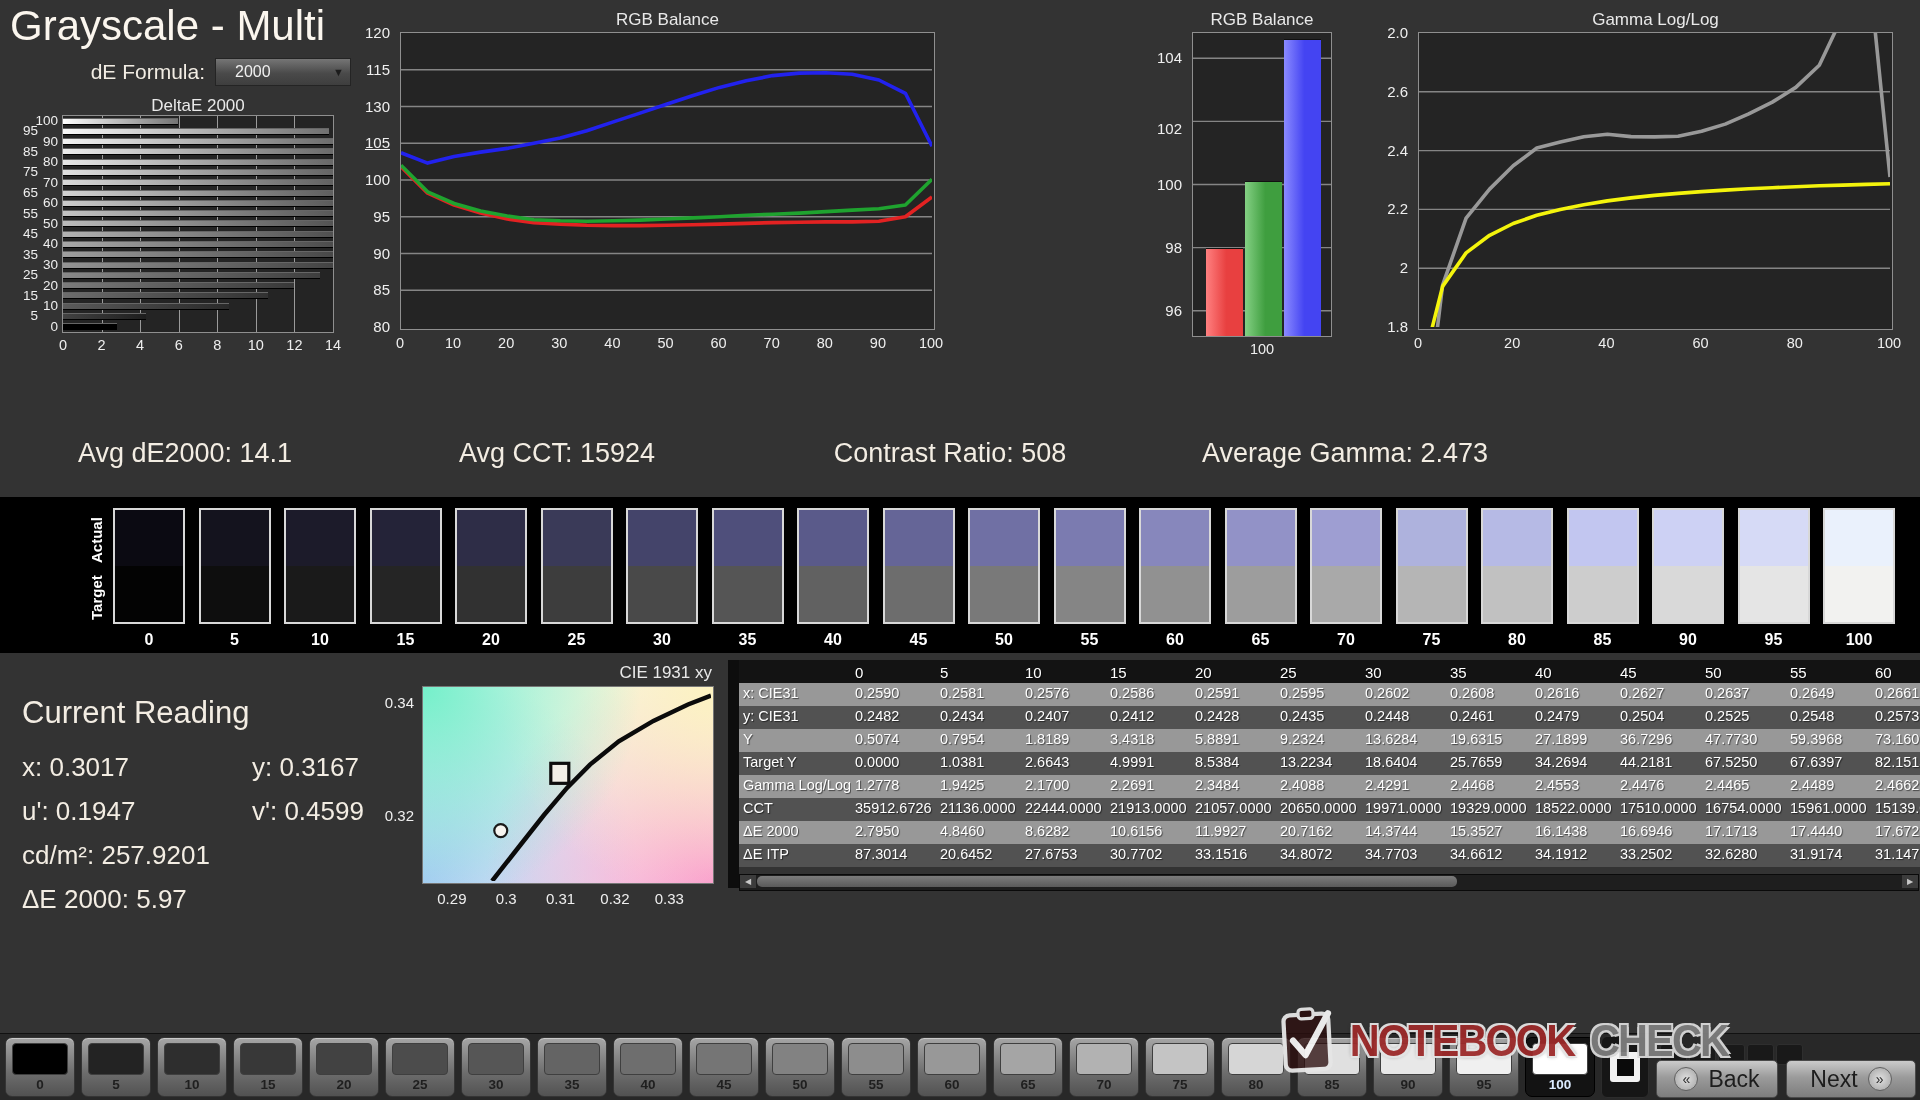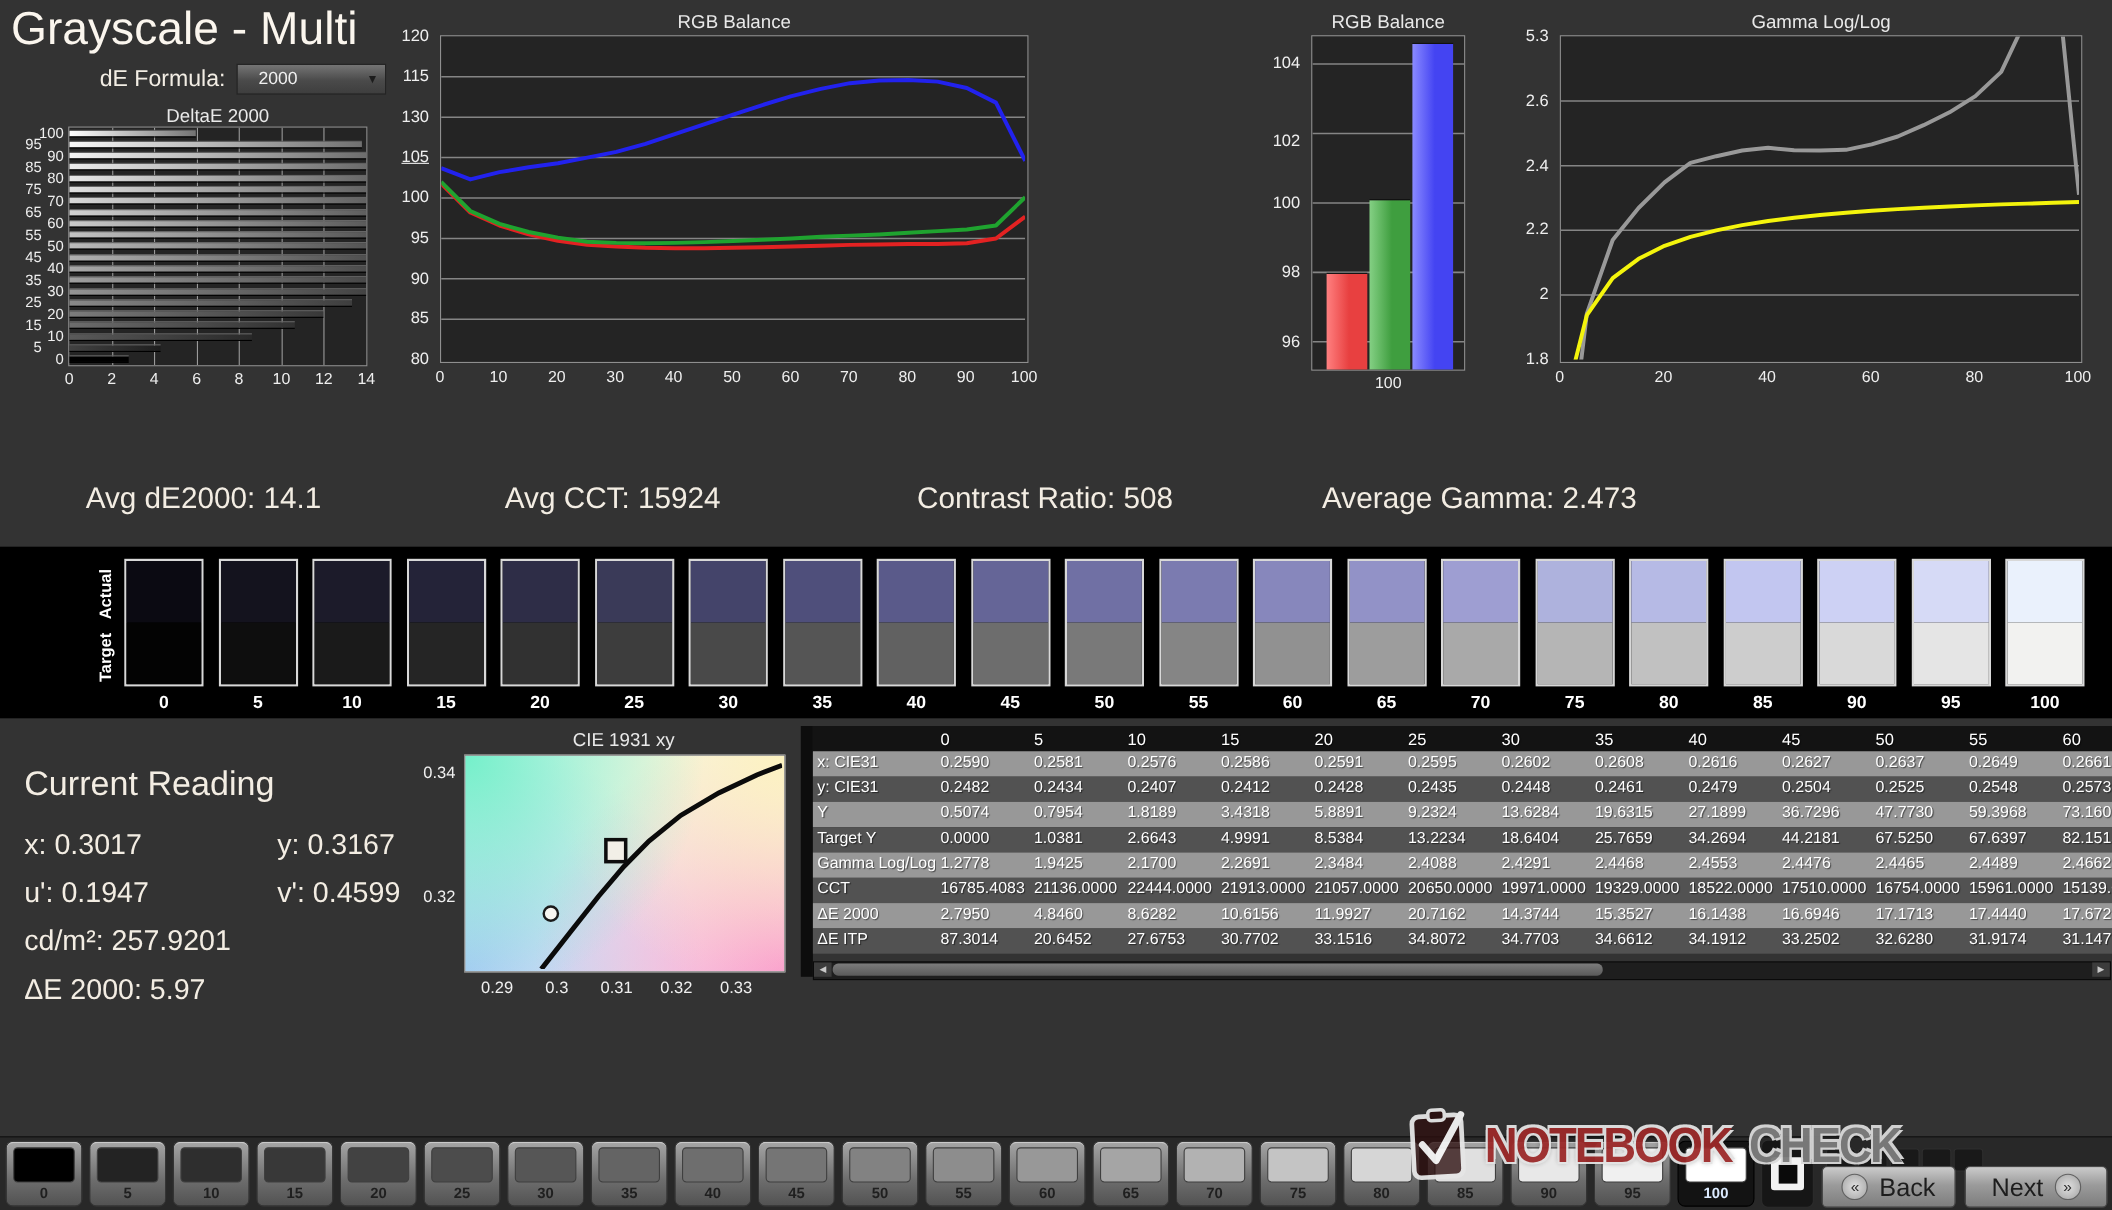--- a/index.html
+++ b/index.html
@@ -25,21 +25,21 @@
     writing-mode:vertical-rl;transform:rotate(180deg);text-align:center;}
   #strip-swatches{position:absolute;left:113px;top:11px;width:1782px;display:flex;justify-content:space-between;}
   .swatch{width:72px;}
   .swatch .box{height:112px;border:2px solid #d8d8d8;}
   .swatch .half{height:56px;}
   .swatch .lb{margin-top:7px;text-align:center;font-size:16px;font-weight:bold;color:#fff;}
   
   #cr-head{left:22px;top:695px;font-size:31px;color:#f3ede3;}
   .cr-line{font-size:26px;color:#f3ede3;}
   
-  #cie-title{left:422px;top:663px;width:290px;}
+  #cie-title{left:422px;top:663px;width:290px;text-align:right;}
   #chart-cie{left:422px;top:686px;width:290px;height:196px;border:1px solid #777;
     background:
       radial-gradient(circle at 0% 0%, rgba(110,240,200,0.95), rgba(110,240,200,0) 62%),
       radial-gradient(circle at 100% 0%, rgba(253,243,190,0.95), rgba(253,243,190,0) 62%),
       radial-gradient(circle at 100% 100%, rgba(250,150,205,0.95), rgba(250,150,205,0) 65%),
       radial-gradient(circle at 0% 100%, rgba(165,200,245,0.95), rgba(165,200,245,0) 62%),
       #f4f6f2;}
   
   #table-gutter{left:728px;top:660px;width:11px;height:228px;background:#0d0d0d;}
   #mtable{left:739px;top:660px;width:1220px;}
@@ -224,21 +224,21 @@
   </div>
 <div class="abs xlab" style="left:1262px;top:341px;">100</div>
 
 <div class="abs chart-title" style="left:1418px;top:10px;width:475px;">Gamma Log/Log</div>
 <div class="abs" id="gamma-ylabels" style="left:1370px;top:32px;width:44px;height:298px;">
     <div class="ylab" style="top: 286px; right: 6px; font-size: 15px;">1.8</div>
     <div class="ylab" style="top: 227.2px; right: 6px; font-size: 15px;">2</div>
     <div class="ylab" style="top: 168.4px; right: 6px; font-size: 15px;">2.2</div>
     <div class="ylab" style="top: 109.6px; right: 6px; font-size: 15px;">2.4</div>
     <div class="ylab" style="top: 50.8px; right: 6px; font-size: 15px;">2.6</div>
-    <div class="ylab" style="top: -8px; right: 6px; font-size: 15px;">5.3</div>
+    <div class="ylab" style="top: -8px; right: 6px; font-size: 15px;">2.0</div>
   </div>
 <div class="abs plot" id="chart-gamma" style="left:1418px;top:32px;width:475px;height:298px;">
     <svg width="471" height="294">
       <clipPath id="chart-gamma-clip">
         <rect x="0" y="0" width="471" height="294"></rect>
       </clipPath>
       <line x1="0" x2="471" y1="235.2" y2="235.2" stroke="#858585" stroke-width="1.4"></line>
       <line x1="0" x2="471" y1="176.39999999999992" y2="176.39999999999992" stroke="#858585" stroke-width="1.4"></line>
       <line x1="0" x2="471" y1="117.6" y2="117.6" stroke="#858585" stroke-width="1.4"></line>
       <line x1="0" x2="471" y1="58.799999999999926" y2="58.799999999999926" stroke="#858585" stroke-width="1.4"></line>
@@ -535,21 +535,21 @@
       <div class="tcell">2.4291</div>
       <div class="tcell">2.4468</div>
       <div class="tcell">2.4553</div>
       <div class="tcell">2.4476</div>
       <div class="tcell">2.4465</div>
       <div class="tcell">2.4489</div>
       <div class="tcell">2.4662</div>
     </div>
     <div class="trow dark">
       <div class="tcell tlabel">CCT</div>
-      <div class="tcell">16785.4083</div>
+      <div class="tcell">35912.6726</div>
       <div class="tcell">21136.0000</div>
       <div class="tcell">22444.0000</div>
       <div class="tcell">21913.0000</div>
       <div class="tcell">21057.0000</div>
       <div class="tcell">20650.0000</div>
       <div class="tcell">19971.0000</div>
       <div class="tcell">19329.0000</div>
       <div class="tcell">18522.0000</div>
       <div class="tcell">17510.0000</div>
       <div class="tcell">16754.0000</div>

